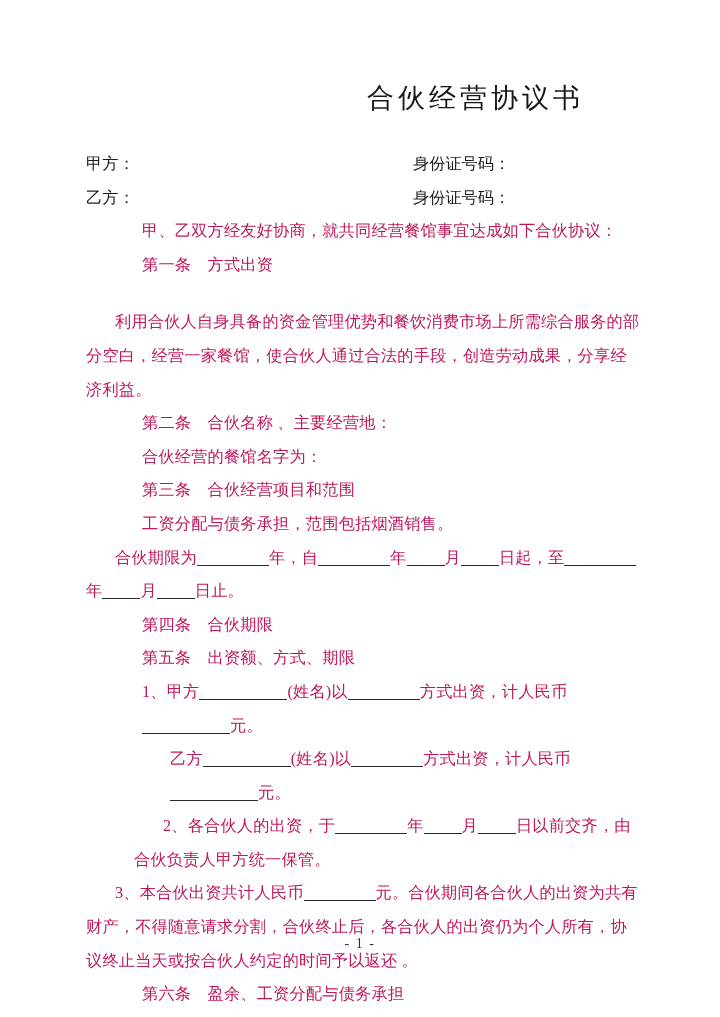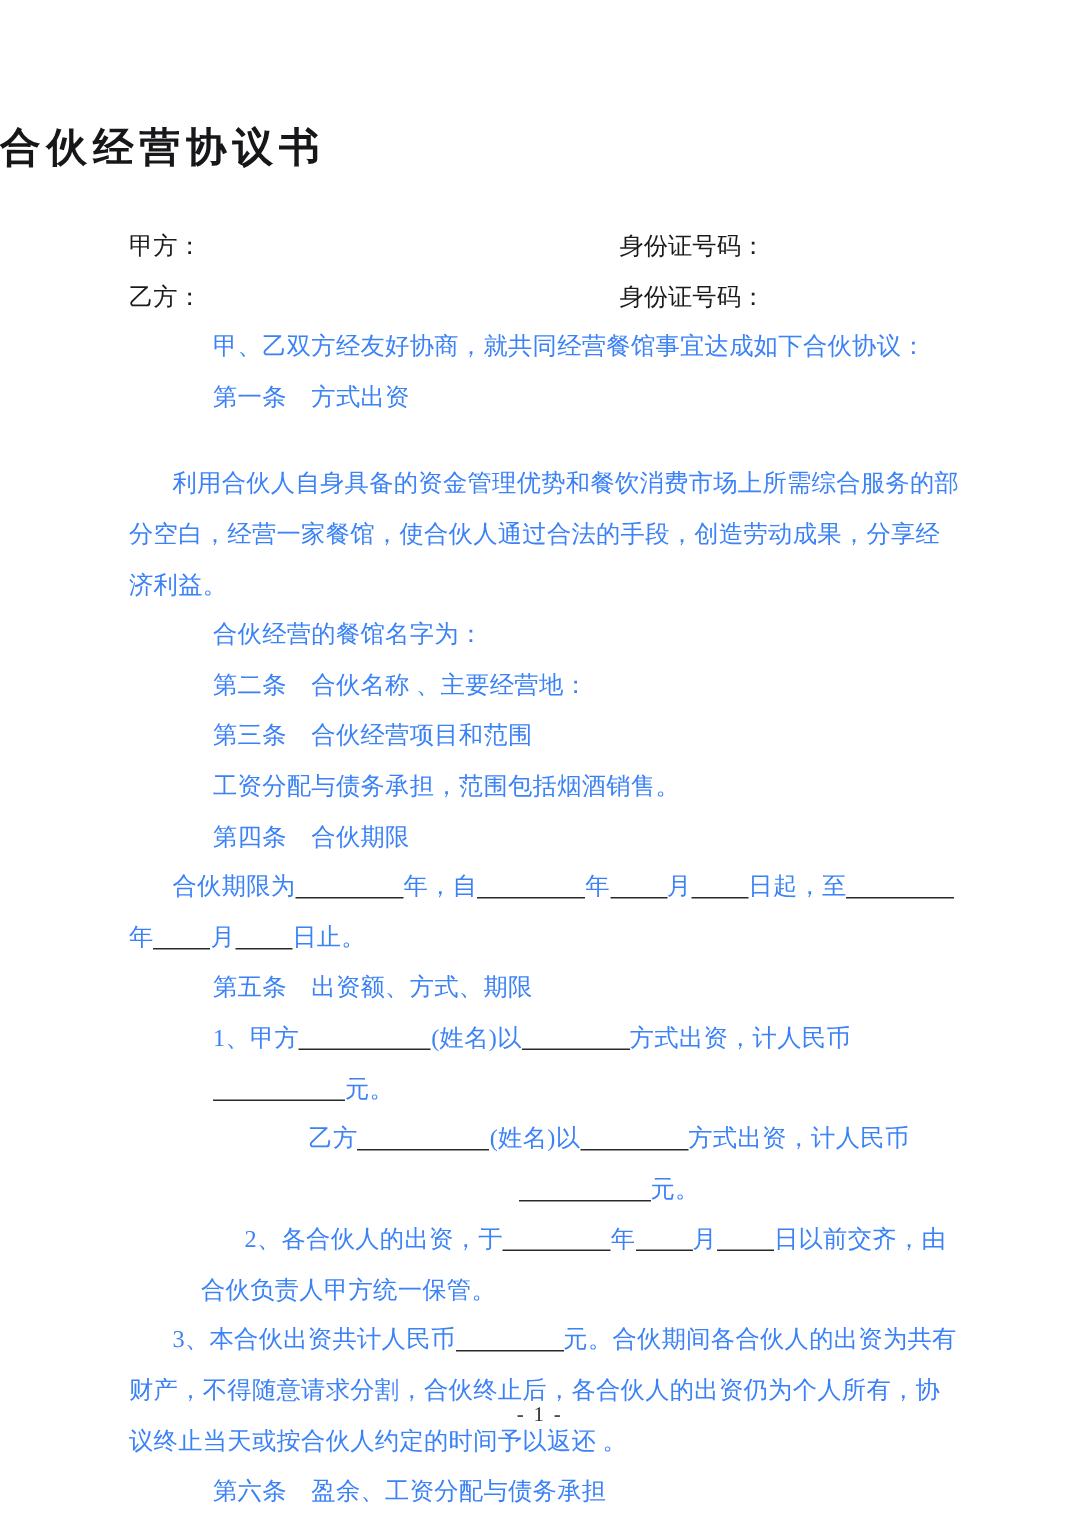--- a/index.html
+++ b/index.html
@@ -15,37 +15,37 @@
     margin: 0 auto;
     overflow: hidden;
     font-family: "Liberation Serif", "DejaVu Serif", serif;
     color: #1b1b1b;
   }
   .doc-title {
     position: absolute;
     top: 80px;
     left: 0;
     width: 584px;
-    text-align: left;
+    text-align: right;
     font-size: 27px;
     letter-spacing: 4px;
     color: #17171a;
-    font-weight: 700;
+    font-weight: 400;
     font-family: "Liberation Serif", "DejaVu Serif", serif;
   }
   .body-block {
     position: absolute;
     top: 148px;
     left: 86px;
     width: 556px;
   }
   .ln {
     font-size: 16.2px;
     line-height: 33.6px;
-    color: #3b82f6;
+    color: #be185d;
     white-space: pre-wrap;
     letter-spacing: 0.2px;
   }
   .ln.indent2 { text-indent: 0; padding-left: 56px; }
   .party-row {
     font-size: 16.2px;
     line-height: 33.6px;
     display: flex;
     justify-content: center;
   }
@@ -90,38 +90,38 @@
       <span class="party-label">乙方：</span>
       <span class="party-id">身份证号码：</span>
     </div>
 
     <div class="ln indent2">甲、乙双方经友好协商，就共同经营餐馆事宜达成如下合伙协议：</div>
 
     <div class="ln indent2">第一条　方式出资</div>
 
     <div class="ln" style="text-indent:29px;margin-top:24px;">利用合伙人自身具备的资金管理优势和餐饮消费市场上所需综合服务的部分空白，经营一家餐馆，使合伙人通过合法的手段，创造劳动成果，分享经济利益。</div>
 
+    <div class="ln indent2">第二条　合伙名称 、主要经营地：</div>
+
     <div class="ln indent2">合伙经营的餐馆名字为：</div>
-
-    <div class="ln indent2">第二条　合伙名称 、主要经营地：</div>
 
 
     <div class="ln indent2">第三条　合伙经营项目和范围</div>
 
     <div class="ln indent2">工资分配与债务承担，范围包括烟酒销售。</div>
 
+    <div class="ln" style="text-indent:29px;"><span>合伙期限为</span><span class="blank b-md"></span><span>年，自</span><span class="blank b-md"></span><span>年</span><span class="blank b-xs"></span><span>月</span><span class="blank b-xs"></span><span>日起，至</span><span class="blank b-md"></span><span>年</span><span class="blank b-xs"></span><span>月</span><span class="blank b-xs"></span><span>日止。</span></div>
+
     <div class="ln indent2">第四条　合伙期限</div>
-
-    <div class="ln" style="text-indent:29px;"><span>合伙期限为</span><span class="blank b-md"></span><span>年，自</span><span class="blank b-md"></span><span>年</span><span class="blank b-xs"></span><span>月</span><span class="blank b-xs"></span><span>日起，至</span><span class="blank b-md"></span><span>年</span><span class="blank b-xs"></span><span>月</span><span class="blank b-xs"></span><span>日止。</span></div>
 
     <div class="ln indent2">第五条　出资额、方式、期限</div>
 
     <div class="ln indent2"><span>1、甲方</span><span class="blank b-lg"></span><span>(姓名)以</span><span class="blank b-md"></span><span>方式出资，计人民币</span><span class="blank b-lg"></span><span>元。</span></div>
 
-    <div class="ln" style="padding-left:84px;text-align:center;"><span>乙方</span><span class="blank b-lg"></span><span>(姓名)以</span><span class="blank b-md"></span><span>方式出资，计人民币</span><span class="blank b-lg"></span><span>元。</span></div>
+    <div class="ln" style="padding-left:84px;"><span>乙方</span><span class="blank b-lg"></span><span>(姓名)以</span><span class="blank b-md"></span><span>方式出资，计人民币</span><span class="blank b-lg"></span><span>元。</span></div>
 
     <div class="ln" style="text-indent:29px;margin-left:48px;"><span>2、各合伙人的出资，于</span><span class="blank b-md"></span><span>年</span><span class="blank b-xs"></span><span>月</span><span class="blank b-xs"></span><span>日以前交齐，由合伙负责人甲方统一保管。</span></div>
 
     <div class="ln" style="text-indent:29px;"><span>3、本合伙出资共计人民币</span><span class="blank b-md"></span><span>元。合伙期间各合伙人的出资为共有财产，不得随意请求分割，合伙终止后，各合伙人的出资仍为个人所有，协议终止当天或按合伙人约定的时间予以返还 。</span></div>
 
     <div class="ln indent2">第六条　盈余、工资分配与债务承担</div>
 
   </div>
 
   <div class="page-footer">- 1 -</div>

